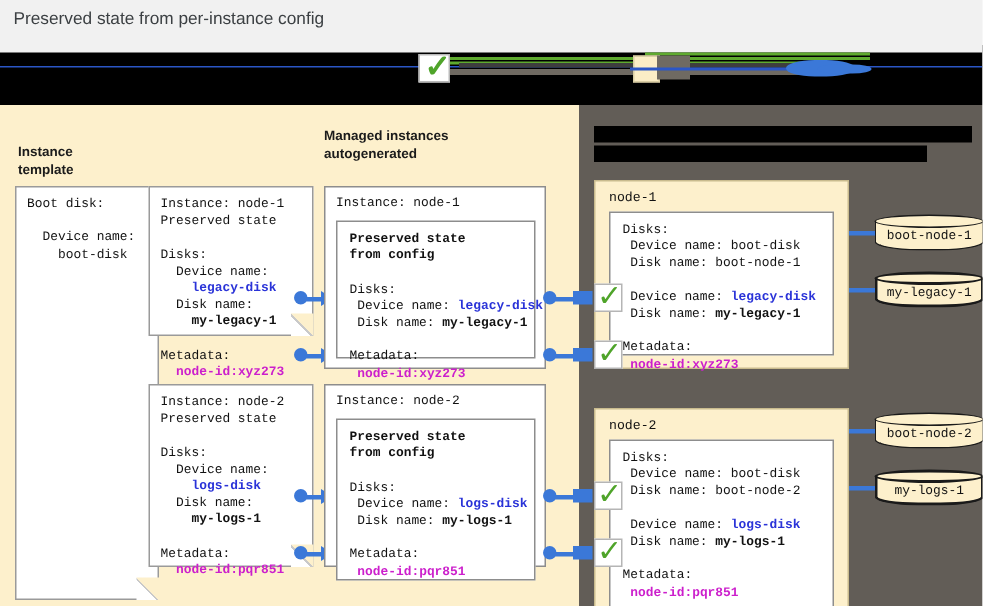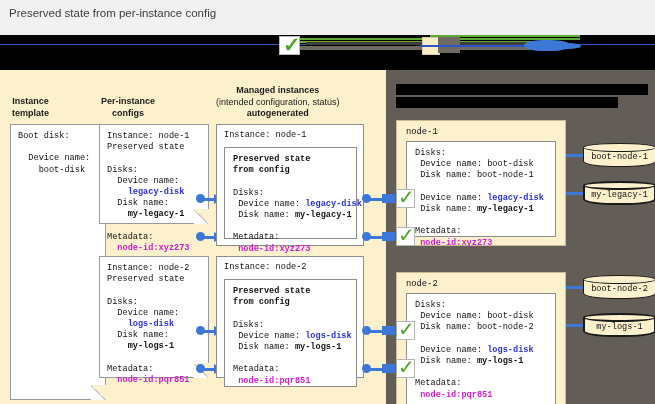--- a/index.html
+++ b/index.html
@@ -57,21 +57,21 @@
   
   .diagram{position:absolute;left:0;top:70px;width:655px;height:334px;}
   .panel-left{position:absolute;left:0;top:0;width:386px;height:334px;background:#fdf0cc;}
   .panel-right{position:absolute;left:386px;top:0;width:269px;height:334px;background:#625d57;}
 
   
   .col-head{
     position:absolute;font-size:9px;line-height:11.5px;color:#1b1b1b;
     font-family:"Liberation Sans",sans-serif;
   }
-  .col-head b{font-weight:bold;display:block;text-align:center;}
+  .col-head b{font-weight:bold;display:block;}
   .col-head span{font-weight:normal;display:block;}
   #hd-template{left:12px;top:26px;font-weight:bold;}
   #hd-configs{left:101px;top:26px;font-weight:bold;}
   #hd-managed{left:216px;top:15px;}
 
   
   .redact{position:absolute;background:#000000;}
   #rd1{left:396px;top:14px;width:252px;height:11px;}
   #rd2{left:396px;top:27px;width:222px;height:11px;}
 
@@ -192,27 +192,22 @@
 
   <div class="diagram">
 
     <div class="panel-left"></div>
     <div class="panel-right"></div>
 
     <div class="col-head" id="hd-template">
       <b>Instance</b>
       <b>template</b>
     </div>
-    <div class="col-head" id="hd-configs">
-      <b>Per-instance</b>
-      <b>configs</b>
-    </div>
     <div class="col-head" id="hd-managed">
       <b>Managed instances</b>
-      <span>(intended configuration, status)</span>
       <b>autogenerated</b>
     </div>
     <div class="redact" id="rd1"></div>
     <div class="redact" id="rd2"></div>
 
     <div class="doccard" style="left:10px;top:54px;width:96px;height:276px;">
       <div class="body"><span>Boot disk:</span>
 
   <span>Device name:</span>
     <span>boot-disk</span></div>

